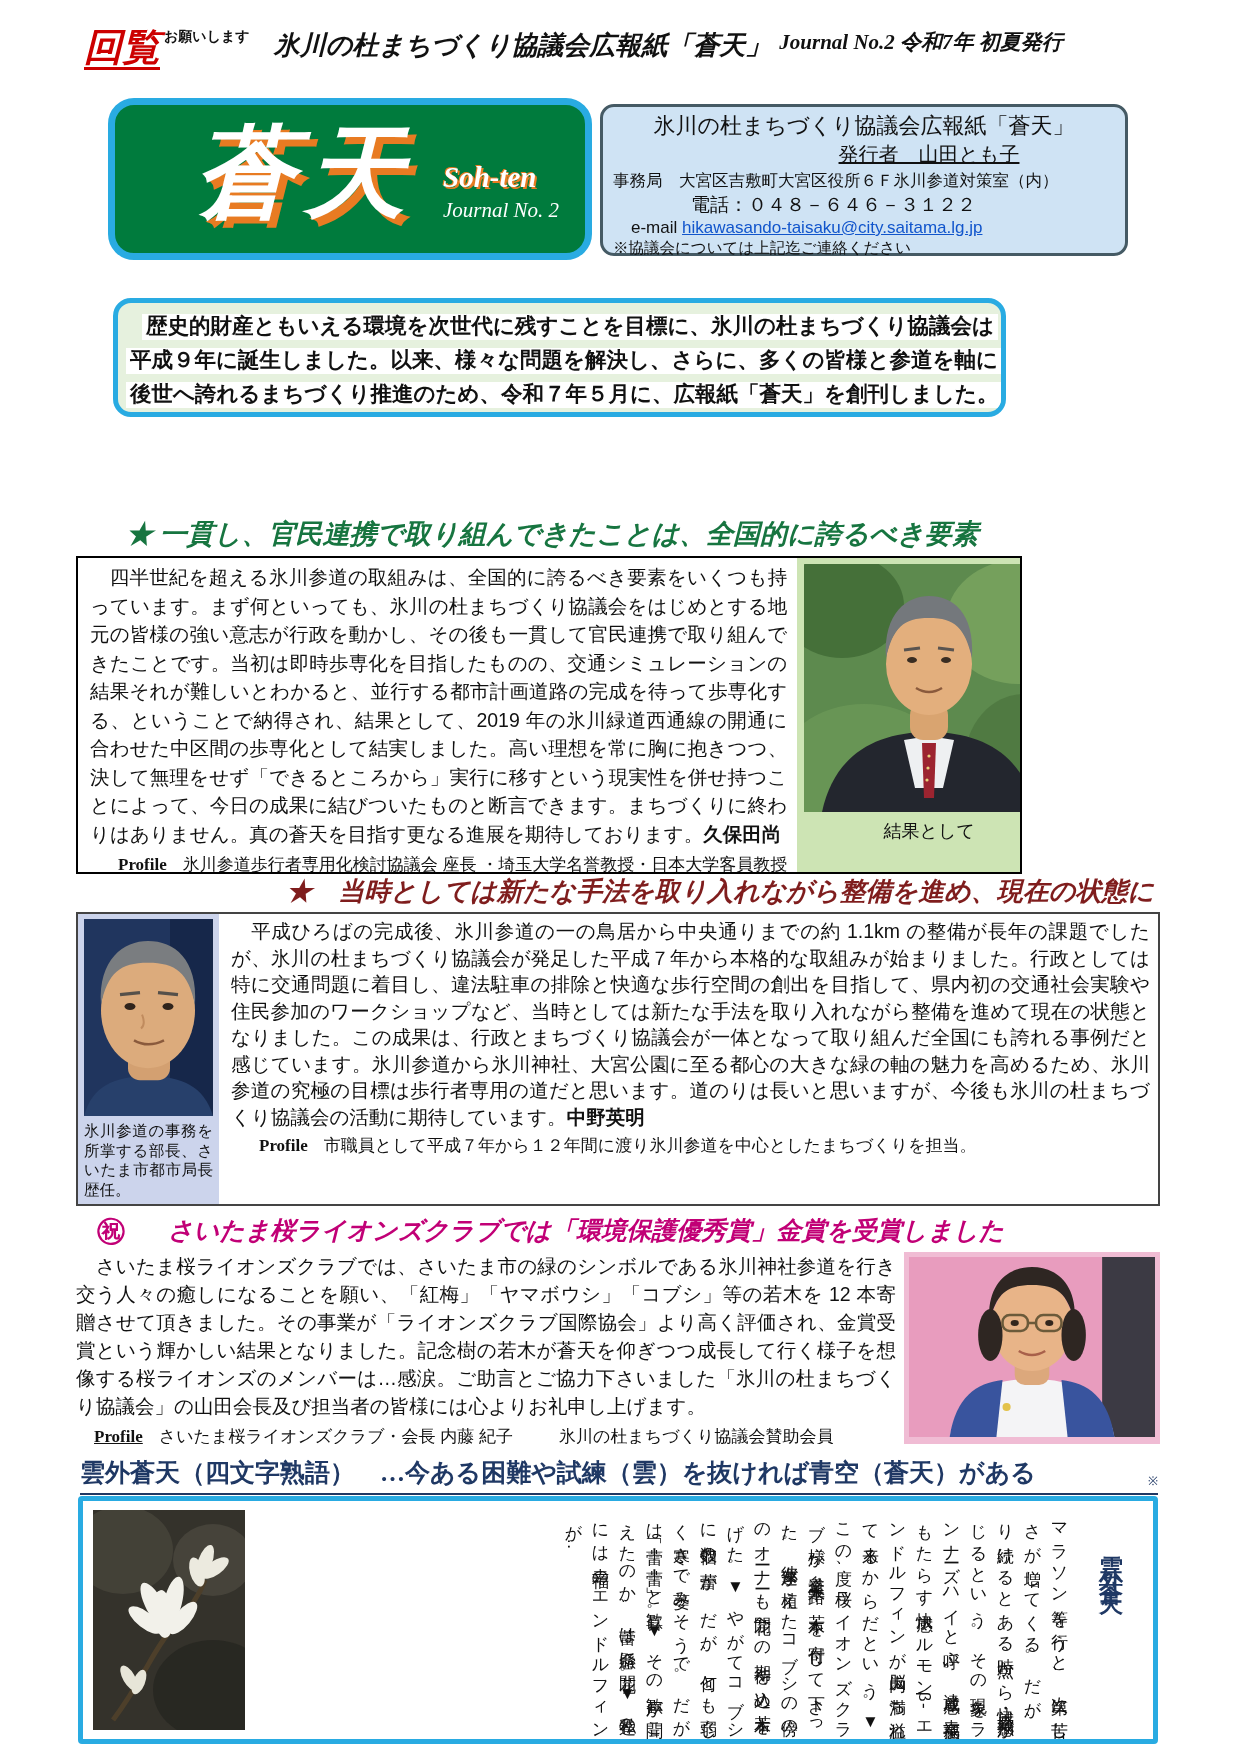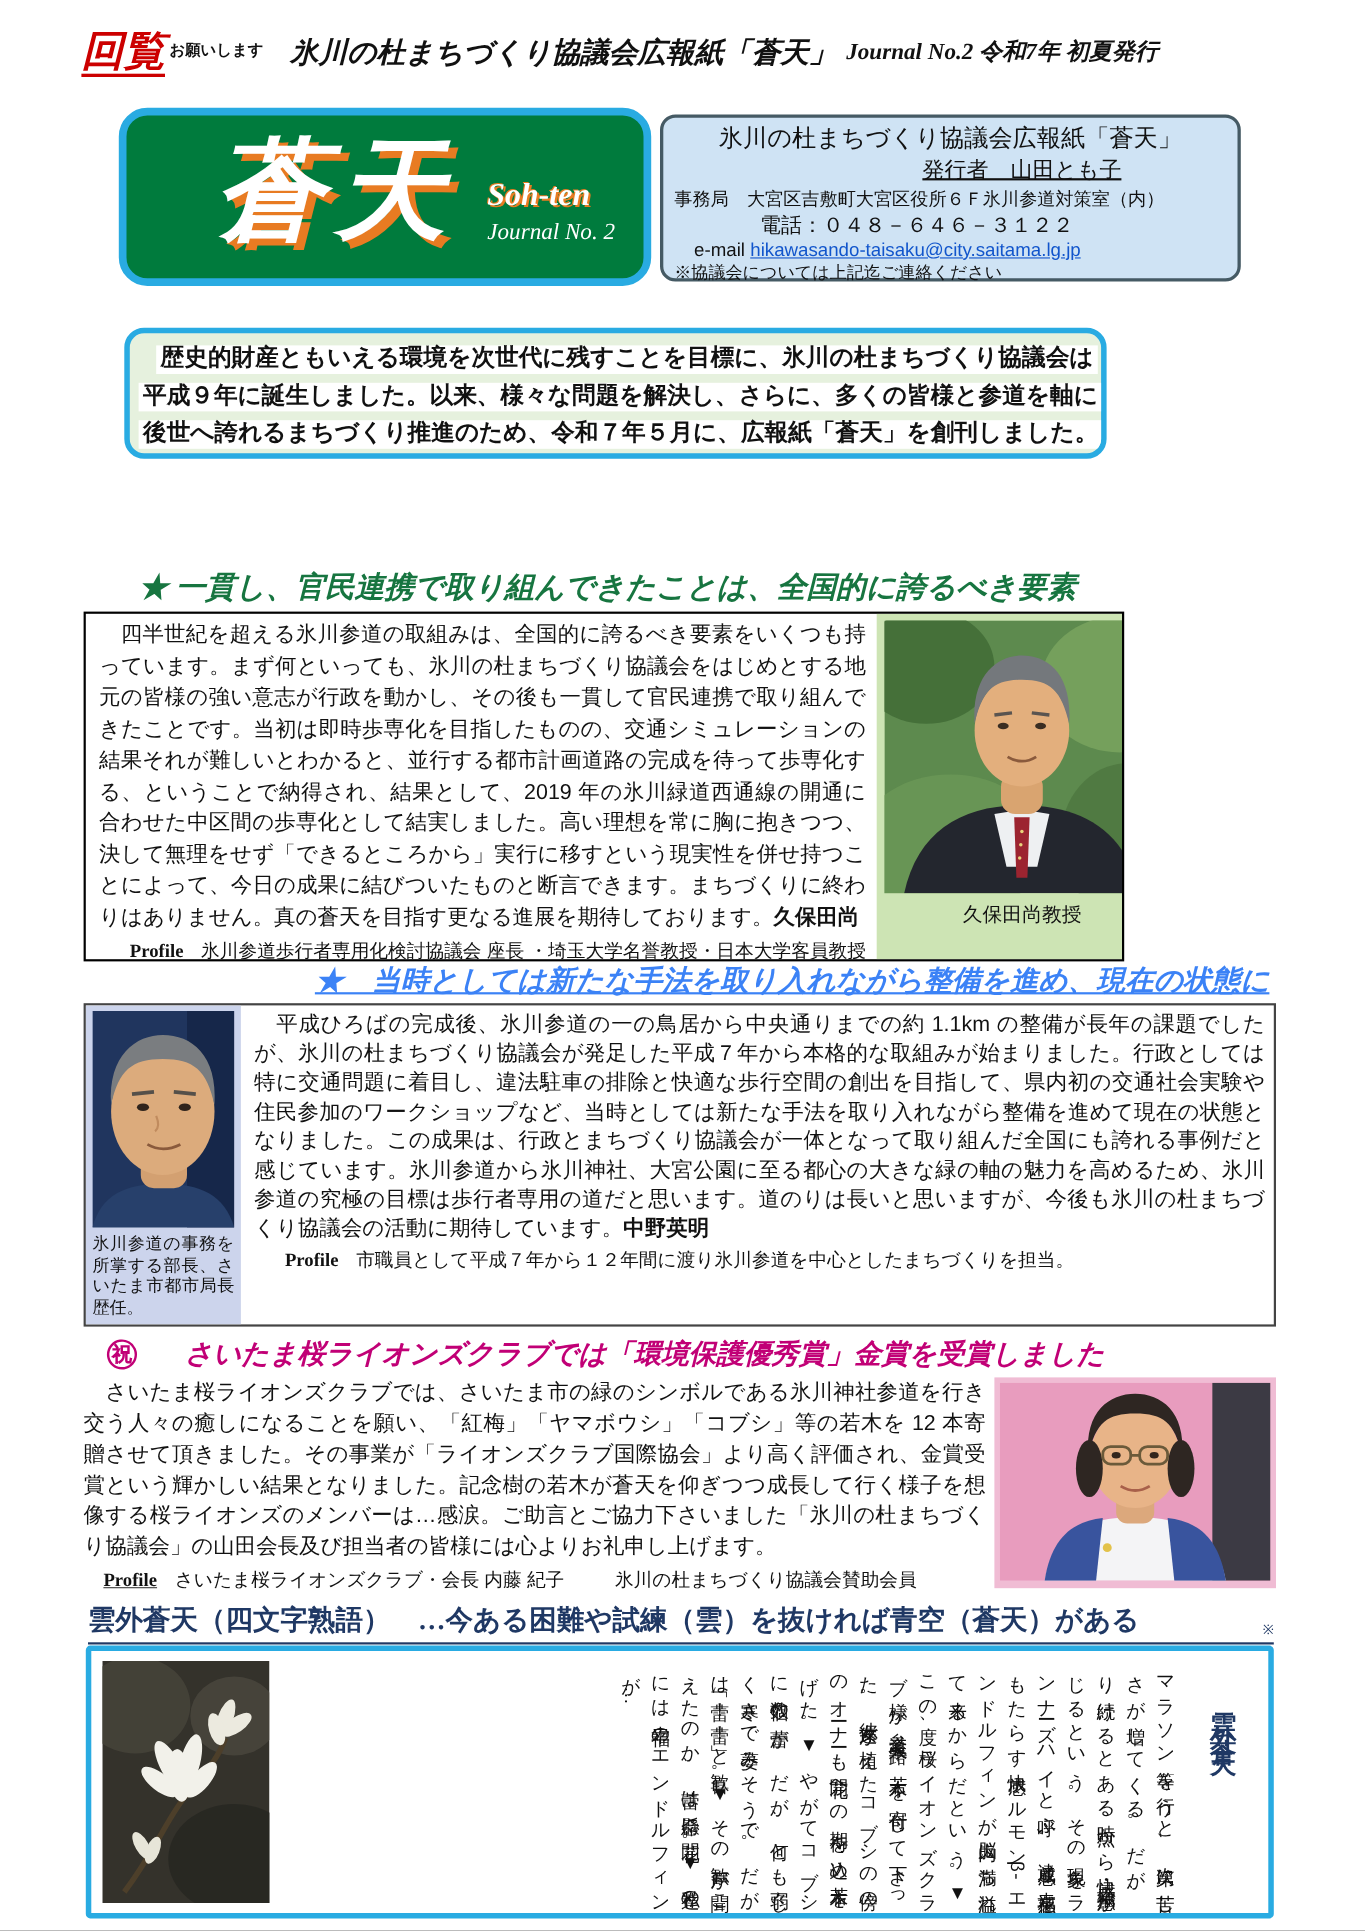--- a/index.html
+++ b/index.html
@@ -2,21 +2,21 @@
 <html><head>
 <meta charset="utf-8">
 <style>
   html,body { margin:0; padding:0; background:#888; }
   .page {
     position:relative; width:1241px; height:1755px; margin:0 auto;
     background:#ffffff; overflow:hidden;
     font-family:"Liberation Sans", sans-serif; color:#111;
   }
   
-  .header-line { position:absolute; left:74px; top:28px; display:flex; align-items:center; white-space:nowrap; }
+  .header-line { position:absolute; left:84px; top:28px; display:flex; align-items:flex-start; white-space:nowrap; }
   .kairan { color:#cc0000; font-family:"Liberation Serif",serif; font-style:italic; font-weight:bold; font-size:38px; line-height:1.02; border-bottom:3px solid #cc0000; }
   .kairan-note { font-size:14px; font-weight:bold; padding:0 0 5px 4px; }
   .head-title { font-family:"Liberation Serif",serif; font-style:italic; font-weight:bold; font-size:26px; margin-left:24px; padding-bottom:2px; }
   .head-journal { font-family:"Liberation Serif",serif; font-style:italic; font-weight:bold; font-size:21px; margin-left:8px; padding-bottom:4px; }
   
   .logo-box { position:absolute; left:108px; top:98px; width:484px; height:162px; box-sizing:border-box;
     background:#007b3d; border:7px solid #29abe2; border-radius:26px; }
   .logo-main { position:absolute; left:80px; top:2px; color:#fff; font-family:"Liberation Serif",serif;
     font-style:italic; font-weight:bold; font-size:100px; letter-spacing:10px; text-shadow:7px 7px 0 #e87b22; }
   .logo-sub { position:absolute; left:328px; top:56px; }
@@ -35,21 +35,21 @@
   
   .intro-box { position:absolute; left:113px; top:298px; width:893px; height:119px; box-sizing:border-box;
     background:#e6f1de; border:5px solid #29abe2; border-radius:18px; padding:7px 0 0 8px; overflow:hidden;font-family:Liberation Mono, monospace; }
   .intro-line { font-size:21.5px; font-weight:bold; line-height:34px; white-space:nowrap; }
   .intro-line span { background:#fff; padding:1px 4px; }
   .intro-line.first span { margin-left:16px; }
   
   .h1 { position:absolute; left:126px; top:516px; color:#177540; font-family:"Liberation Serif",serif;
     font-style:italic; font-weight:bold; font-size:27px; white-space:nowrap; }
   .h2 { position:absolute; left:76px; top:874px; width:1084px; box-sizing:border-box; text-align:right; padding-right:6px;
-    color:#3b82f6; font-family:"Liberation Serif",serif; font-style:italic; font-weight:bold; font-size:26px; white-space:nowrap;text-decoration:underline; }
+    color:#7f1d1d; font-family:"Liberation Serif",serif; font-style:italic; font-weight:bold; font-size:26px; white-space:nowrap; }
   .h3 { position:absolute; left:96px; top:1210px; color:#c10076; font-family:"Liberation Serif",serif;
     font-style:italic; font-weight:bold; font-size:25px; white-space:nowrap; display:flex; align-items:center; }
   .h3-mark { font-style:normal; font-size:30px; margin-right:42px; }
   
   .article { position:absolute; box-sizing:border-box; display:flex; overflow:hidden; background:#fff; }
   .article1 { left:76px; top:556px; width:946px; height:318px; border:2px solid #000000; }
   .article2 { left:76px; top:912px; width:1084px; height:294px; border:2px solid #444; }
   .article3 { left:76px; top:1252px; width:1084px; height:192px; }
   .body-text { text-align:justify; }
   .a1-text { flex:1; padding:5px 10px 2px 12px; font-size:19.5px; line-height:28.5px; }
@@ -142,21 +142,21 @@
           <circle cx="124" cy="204" r="1.6" fill="#e8d27a"></circle>
           <circle cx="123" cy="216" r="1.6" fill="#e8d27a"></circle>
         <rect x="106" y="138" width="38" height="38" rx="13" fill="#d9a470"></rect>
         <ellipse cx="125" cy="100" rx="43" ry="51" fill="#e3af7d"></ellipse>
         <path d="M82,94 C79,48 104,32 125,32 C148,32 171,48 168,94 C161,64 151,54 125,54 C99,54 89,64 82,94 Z" fill="#74787c"></path>
         <ellipse cx="108" cy="96" rx="5" ry="3" fill="#3a2d22"></ellipse>
         <ellipse cx="142" cy="96" rx="5" ry="3" fill="#3a2d22"></ellipse>
         <path d="M112,124 Q125,132 138,124" stroke="#8a5a3c" stroke-width="2.5" fill="none"></path>
         <path d="M100,86 L116,84 M134,84 L150,86" stroke="#5a5450" stroke-width="3" fill="none"></path>
       </svg>
-      <div class="a1-caption">久保田尚教授</div>
+      <div class="a1-caption">結果として</div>
     </div>
   </div>
 
   <div class="h2">★　当時としては新たな手法を取り入れながら整備を進め、現在の状態に</div>
   <div class="article article2">
     <div class="a2-photo-panel">
       <svg class="a2-photo" viewBox="0 0 129 198" preserveAspectRatio="none">
         <rect width="129" height="198" fill="#20355e"></rect>
         <rect x="86" width="43" height="198" fill="#16274a"></rect>
         <path d="M0,198 C8,168 30,158 64,158 C98,158 120,168 129,198 Z" fill="#27406b"></path>

